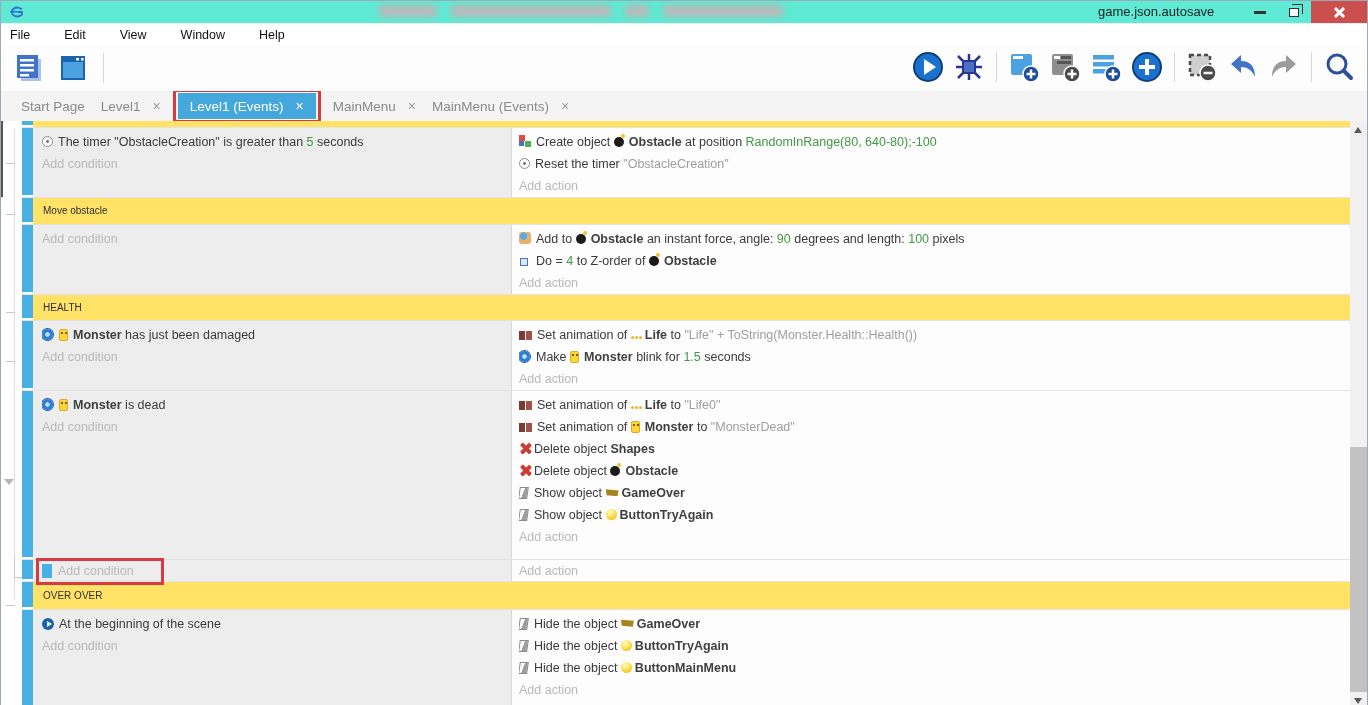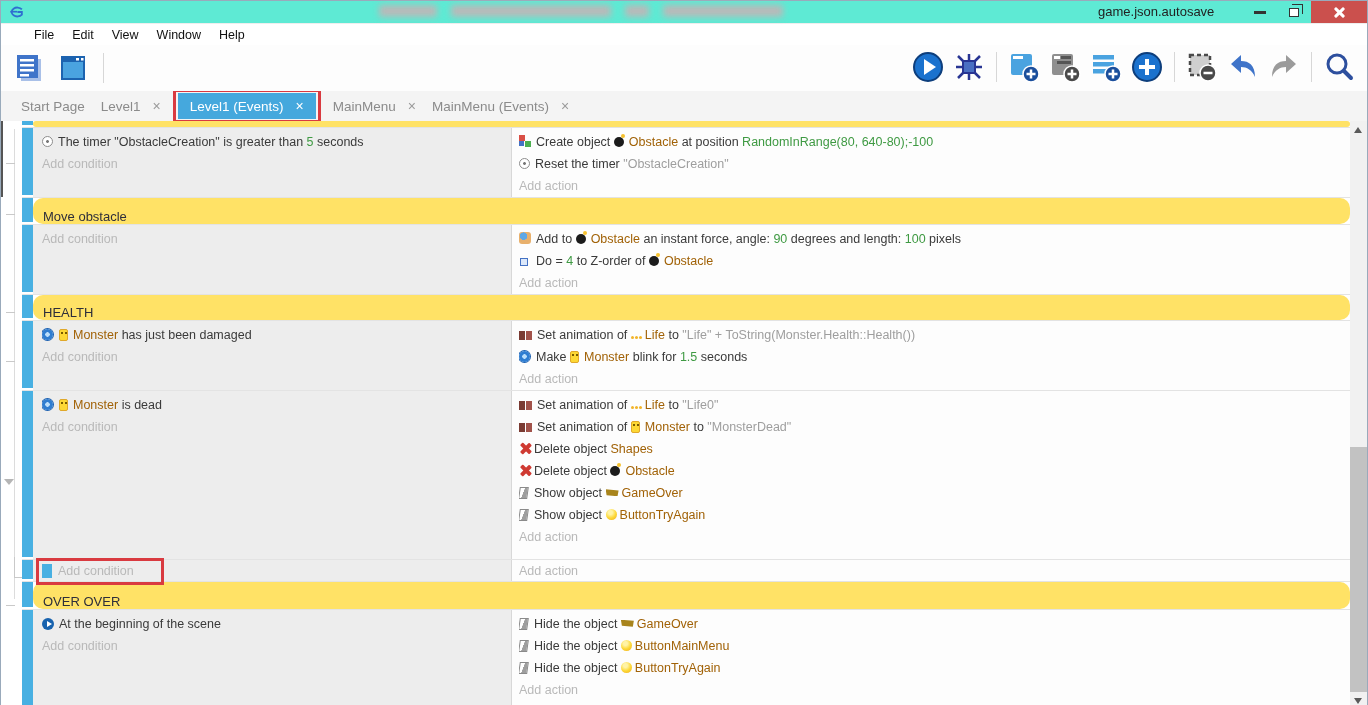--- a/index.html
+++ b/index.html
@@ -17,21 +17,21 @@
   .win-btn { width:34px; display:flex; align-items:center; justify-content:center; }
   .min-glyph { width:12px; height:3px; background:#333; }
   .restore-glyph { width:10px; height:9px; border:1.5px solid #333; position:relative; background:#fff; }
   .restore-glyph:before { content:""; position:absolute; left:2px; top:-5px; width:10px; height:9px; border:1.5px solid #333; border-bottom:none; border-left:none; }
   .close-btn { width:56px; background:#cb504d; display:flex; align-items:center; justify-content:center; }
   .x-glyph { position:relative; width:12px; height:12px; }
   .x-glyph:before,.x-glyph:after { content:""; position:absolute; left:5px; top:0; width:3px; height:13px; background:#fff; border-radius:1px; }
   .x-glyph:before { transform:rotate(45deg); } .x-glyph:after { transform:rotate(-45deg); }
 
   
-  .menubar { height:22px; display:flex; align-items:center; gap:0; border-top:1px solid #eee; background:#fff; font-size:12.5px; color:#111;padding-left:24px; }
+  .menubar { height:22px; display:flex; align-items:center; gap:16px; border-top:1px solid #eee; background:#fff; font-size:12.5px; color:#111; }
   .menu-item { padding:2px 9px; cursor:default; }
 
   
   .toolbar { height:46px; background:#fdfdfd; display:flex; align-items:center; position:relative; }
   .tb-left { display:flex; align-items:center; gap:8px; margin-left:10px; }
   .tb-right { position:absolute; right:10px; top:4px; display:flex; align-items:center; gap:5px; }
   .tb-icon { width:36px; height:36px; display:flex; align-items:center; justify-content:center; }
   .tb-icon svg { width:32px; height:32px; }
   .tb-sep { width:1px; height:30px; background:#d7d7d7; margin:0 4px; }
 
@@ -50,26 +50,26 @@
   .guide-h { position:absolute; left:5px; width:9px; height:1px; background:#c9c9c9; }
   .guide-arrow { position:absolute; left:3px; width:0; height:0; border-left:5px solid transparent; border-right:5px solid transparent; border-top:6px solid #b5b5b5; }
   .guide-L { position:absolute; left:13px; width:1px; background:#c9c9c9; }
   .guide-L:after { content:""; position:absolute; left:0; bottom:0; width:8px; height:1px; background:#c9c9c9; }
   .focus-line { position:absolute; left:0; top:0; width:2px; height:76px; background:#555; }
 
   .rows { flex:1; display:flex; flex-direction:column; overflow:hidden; background:#fff; }
   .row { display:flex; border-bottom:1px solid #e3e3e3; }
   .bar { width:11px; background:#48b0e2; height:calc(100% - 2px); }
   .row-inner { flex:1; display:flex; }
-  .hdr-band { flex:1; background:#ffe266; display:flex; align-items:flex-end; padding-left:10px; font-size:13px; color:#2e2e3a;border-radius:10px; }
+  .hdr-band { flex:1; background:#ffe266; display:flex; align-items:center; padding-left:10px; font-size:10px; color:#2e2e3a; }
   .cond { width:479px; background:#ededed; border-right:1px solid #d8d8d8; padding:3px 8px 0 9px; }
   .act { flex:1; background:#fdfdfd; padding:3px 8px 0 7px; }
   .line { line-height:22px; font-size:12.5px; color:#3a3a3a; white-space:nowrap; overflow:hidden; }
   .ph { color:#b9b9b9; }
-  .pt-obj { font-weight:normal; color:#a16207; }
+  .pt-obj { font-weight:bold; color:#404040; }
   .pt-num { color:#3f9a43; }
   .pt-str { color:#9e9e9e; }
   .pt-plain { color:#3a3a3a; }
 
   
   .ic { display:inline-block; position:relative; vertical-align:-1px; margin-right:5px; }
   .ic-timer { width:11px; height:11px; border:1.5px solid #8d8d8d; border-radius:50%; background:radial-gradient(circle at 50% 50%, #777 1.2px, transparent 1.6px), #fff; }
   .ic-create { width:12px; height:12px; background:
       linear-gradient(#d94f46,#d94f46) 0 0/6px 6px no-repeat,
       linear-gradient(#4caf50,#4caf50) 6px 6px/6px 6px no-repeat,
@@ -387,22 +387,22 @@
 
       <div class="row" style="height:102px; border-bottom:none">
         <div class="bar"></div>
         <div class="row-inner">
           <div class="cond">
             <div class="line"><span class="ic ic-scene"></span><span class="pt-plain">At the beginning of the scene</span></div>
             <div class="line ph">Add condition</div>
           </div>
           <div class="act">
             <div class="line"><span class="ic ic-visibility"></span><span class="pt-plain">Hide the object </span><span class="ic ic-gameover"></span><span class="pt-obj">GameOver</span></div>
+            <div class="line"><span class="ic ic-visibility"></span><span class="pt-plain">Hide the object </span><span class="ic ic-button"></span><span class="pt-obj">ButtonTryAgain</span></div>
             <div class="line"><span class="ic ic-visibility"></span><span class="pt-plain">Hide the object </span><span class="ic ic-button"></span><span class="pt-obj">ButtonMainMenu</span></div>
-            <div class="line"><span class="ic ic-visibility"></span><span class="pt-plain">Hide the object </span><span class="ic ic-button"></span><span class="pt-obj">ButtonTryAgain</span></div>
             <div class="line ph">Add action</div>
           </div>
         </div>
       </div>
 
     </div>
 
     <div class="vscroll">
       <div class="vs-arrow vs-up"></div>
       <div class="vs-thumb"></div>

